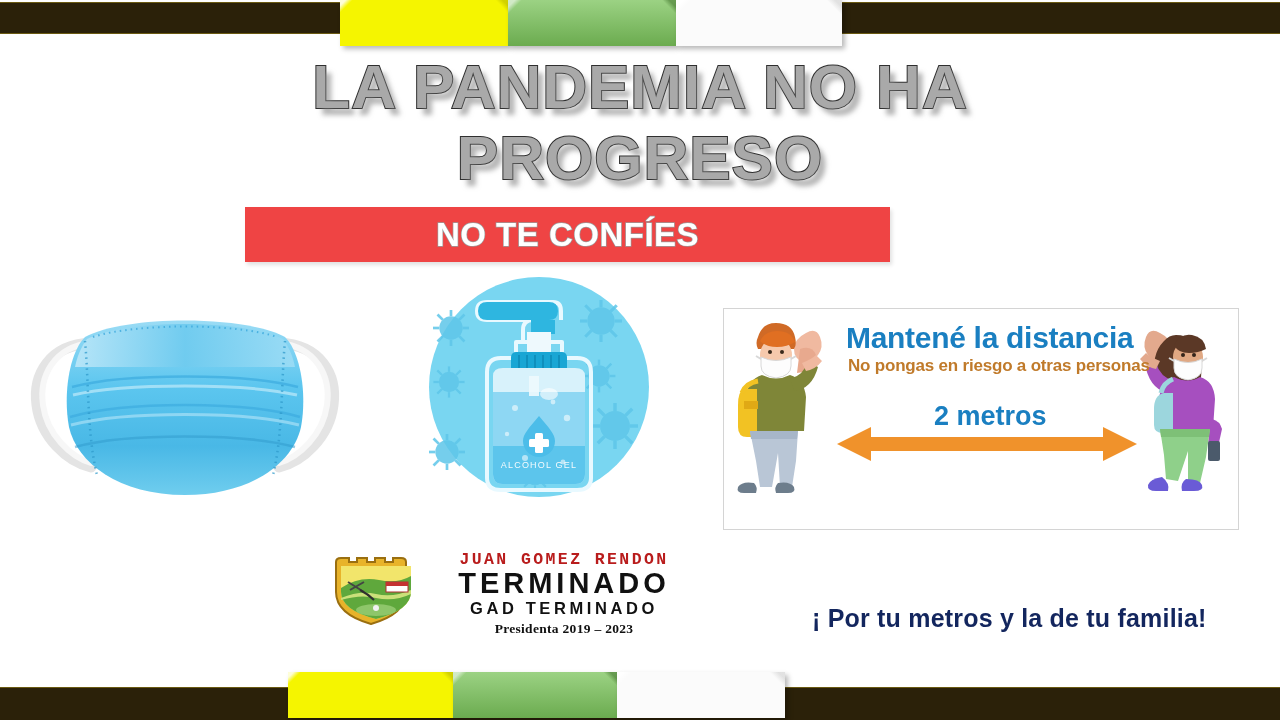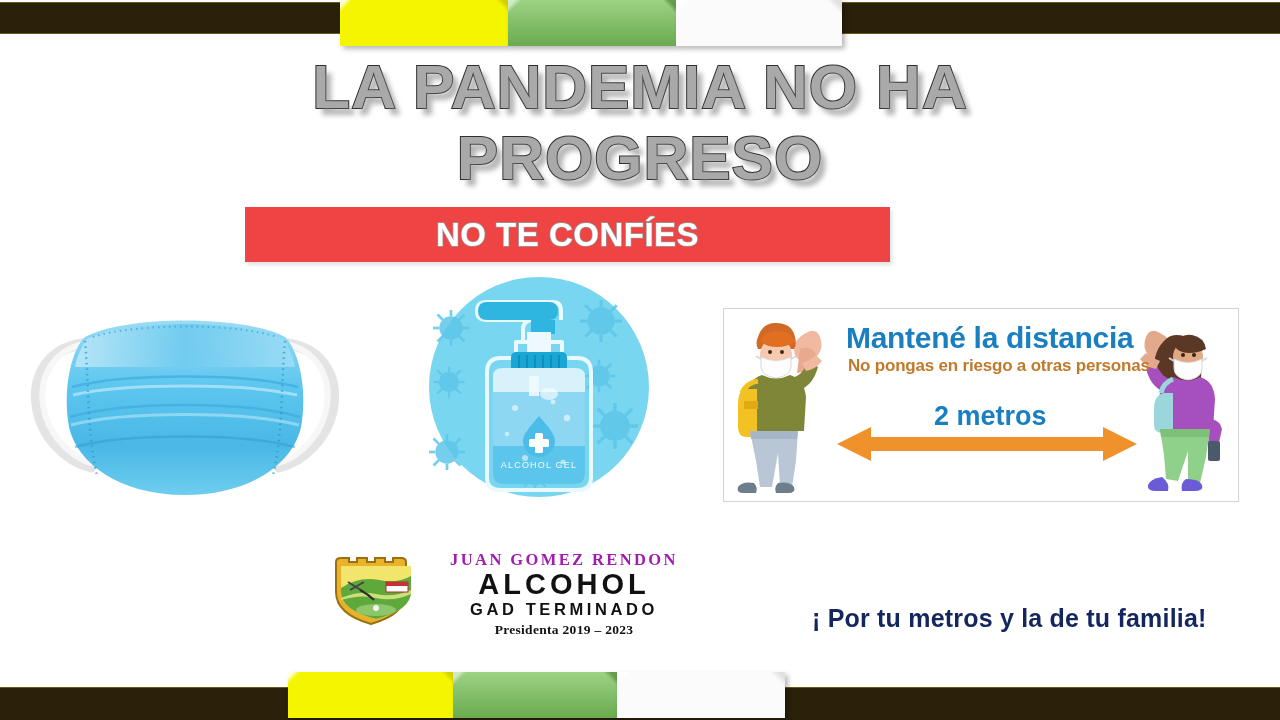--- a/index.html
+++ b/index.html
@@ -83,21 +83,21 @@
   .subtitle-text {
     font-size:33px; font-weight:bold; letter-spacing:.5px;
     color:#ffffff;
     -webkit-text-stroke:1.4px #9a9a9a;
     paint-order:stroke fill;
   }
 
   
   .mask-wrap { position:absolute; left:25px; top:295px; width:320px; height:215px; }
   .gel-wrap  { position:absolute; left:403px; top:276px; width:272px; height:222px; }
-  .dist-wrap { position:absolute; left:723px; top:308px; width:516px; height:194px;
+  .dist-wrap { position:absolute; left:723px; top:308px; width:516px; height:222px;
                border:1px solid #d4d4d4; background:#fff; }
 
   .dist-inner { position:relative; width:100%; height:100%; }
   .dist-title {
     position:absolute; left:122px; top:12px;
     font-size:30px; font-weight:bold; color:#1a7fc1;
     letter-spacing:-.3px;
   }
   .dist-sub {
     position:absolute; left:124px; top:47px;
@@ -111,21 +111,21 @@
   .arrow-row {
     position:absolute; left:113px; top:118px; width:300px; height:34px;
   }
   
   .logo-wrap {
     position:absolute; left:330px; top:550px; width:370px; height:118px;
     display:flex; align-items:flex-start;
   }
   .crest { width:92px; height:72px; flex:0 0 92px; margin-top:4px; }
   .logo-text { margin-left:8px; text-align:center; width:268px; }
-  .logo-l1 { font-size:16.5px; font-weight:bold; letter-spacing:2.4px; color:#a21caf; font-family:Liberation Serif, serif; }
+  .logo-l1 { font-size:16.5px; font-weight:bold; letter-spacing:2.4px; color:#b91c1c; font-family:Liberation Mono, monospace; }
   .logo-l2 { font-size:29px;  font-weight:bold; letter-spacing:4px;   color:#111; line-height:1.02; }
   .logo-l3 { font-size:16.5px; font-weight:bold; letter-spacing:3.6px; color:#111; }
   .logo-name {
     font-family:"DejaVu Serif", serif;
     font-style:italic; font-weight:bold;
     font-size:23px; color:#111; margin-top:6px; letter-spacing:.2px;
   }
   .logo-role {
     font-family:"Liberation Serif", serif;
     font-weight:bold; font-size:13.5px; color:#111; margin-top:3px; letter-spacing:.3px;
@@ -423,21 +423,21 @@
     <path d="M11 46 q20 -6 35 -2 q18 4 35 -4 l0 -4 q-18 8 -35 4 q-16 -4 -35 4 Z" fill="#cbe07a"></path>
     <ellipse cx="46" cy="56" rx="20" ry="6" fill="#8ec66a"></ellipse>
     <rect x="56" y="28" width="22" height="10" fill="#ffffff" stroke="#b03030" stroke-width="1"></rect>
     <rect x="56" y="28" width="22" height="4" fill="#c43232"></rect>
     <path d="M18 28 l16 10 M20 36 l14 -8" stroke="#444" stroke-width="2" fill="none"></path>
     <path d="M30 36 q8 4 14 10" stroke="#2f2f2f" stroke-width="2" fill="none"></path>
     <circle cx="46" cy="54" r="3" fill="#f2f2f2"></circle>
   </svg>
   <div class="logo-text">
     <div class="logo-l1">JUAN GOMEZ RENDON</div>
-    <div class="logo-l2">ALCOHOL</div>
+    <div class="logo-l2">TERMINADO</div>
     <div class="logo-l3">GAD TERMINADO</div>
     <div class="logo-role">Presidenta 2019 – 2023</div>
   </div>
 </div>
 
 <div class="slogan">¡ Por tu metros y la de tu familia!</div>
 
 <div class="bar bar-bottom"></div>
 <div class="blocks blocks-bottom">
   <div class="blk blk-yellow"></div>

